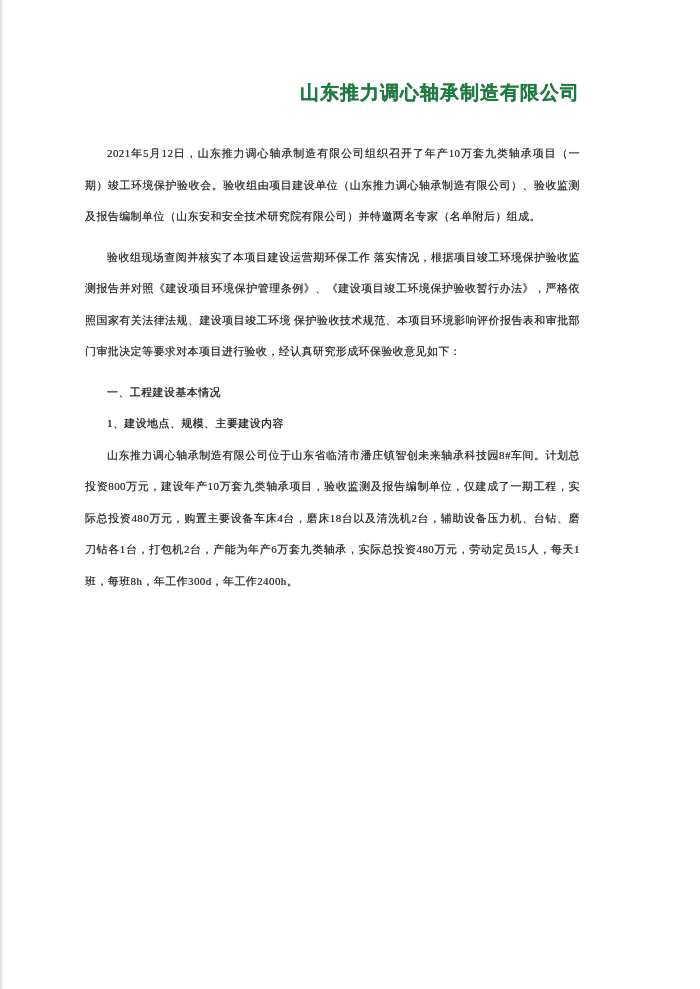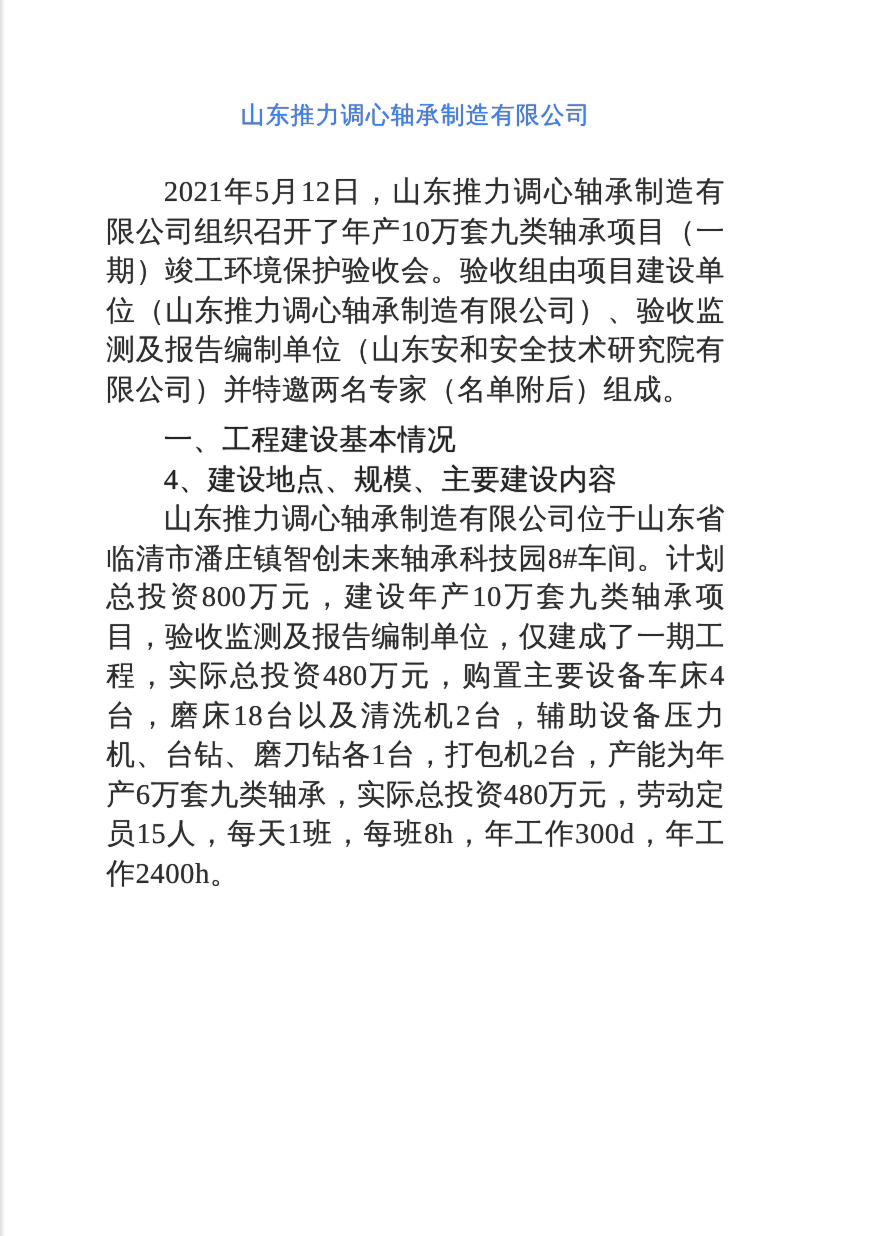--- a/index.html
+++ b/index.html
@@ -23,31 +23,31 @@
     content: "";
     position: absolute;
     left: 0;
     top: 0;
     width: 4px;
     height: 100%;
     background: linear-gradient(to right, #dddddd, rgba(255,255,255,0));
     pointer-events: none;
   }
   .doc-title {
-    text-align: center;
-    font-weight: normal;
+    text-align: right;
+    font-weight: bold;
     font-size: 19px;
     line-height: 38px;
     letter-spacing: 1px;
-    color: #3b82f6;
+    color: #15803d;
     text-shadow: 0 0 0.8px rgba(40,40,40,0.85);
     margin-bottom: 26px;
   }
   .para, .heading {
-    font-size: 23px;
+    font-size: 11px;
     line-height: 31.5px;
     margin: 0 0 9px 0;
     text-align: justify;
     text-indent: 2em;
     letter-spacing: 0.4px;
     text-shadow: 0 0 0.7px rgba(55,55,55,0.8);
   }
   .heading {
     font-weight: normal;
     color: #242424;
@@ -60,21 +60,22 @@
 <body>
 
 <div class="page">
 
   <div class="doc-title">
     <div>山东推力调心轴承制造有限公司</div>
   </div>
 
   <p class="para">2021年5月12日，山东推力调心轴承制造有限公司组织召开了年产10万套九类轴承项目（一期）竣工环境保护验收会。验收组由项目建设单位（山东推力调心轴承制造有限公司）、验收监测及报告编制单位（山东安和安全技术研究院有限公司）并特邀两名专家（名单附后）组成。</p>
 
+  <p class="para">验收组现场查阅并核实了本项目建设运营期环保工作 落实情况，根据项目竣工环境保护验收监测报告并对照《建设项目环境保护管理条例》、《建设项目竣工环境保护验收暂行办法》，严格依照国家有关法律法规、建设项目竣工环境 保护验收技术规范、本项目环境影响评价报告表和审批部门审批决定等要求对本项目进行验收，经认真研究形成环保验收意见如下：</p>
 
   <p class="heading">一、工程建设基本情况</p>
 
-  <p class="heading">4、建设地点、规模、主要建设内容</p>
+  <p class="heading">1、建设地点、规模、主要建设内容</p>
 
   <p class="para">山东推力调心轴承制造有限公司位于山东省临清市潘庄镇智创未来轴承科技园8#车间。计划总投资800万元，建设年产10万套九类轴承项目，验收监测及报告编制单位，仅建成了一期工程，实际总投资480万元，购置主要设备车床4台，磨床18台以及清洗机2台，辅助设备压力机、台钻、磨刀钻各1台，打包机2台，产能为年产6万套九类轴承，实际总投资480万元，劳动定员15人，每天1班，每班8h，年工作300d，年工作2400h。</p>
 
 
 </div>
 
 </body></html>

